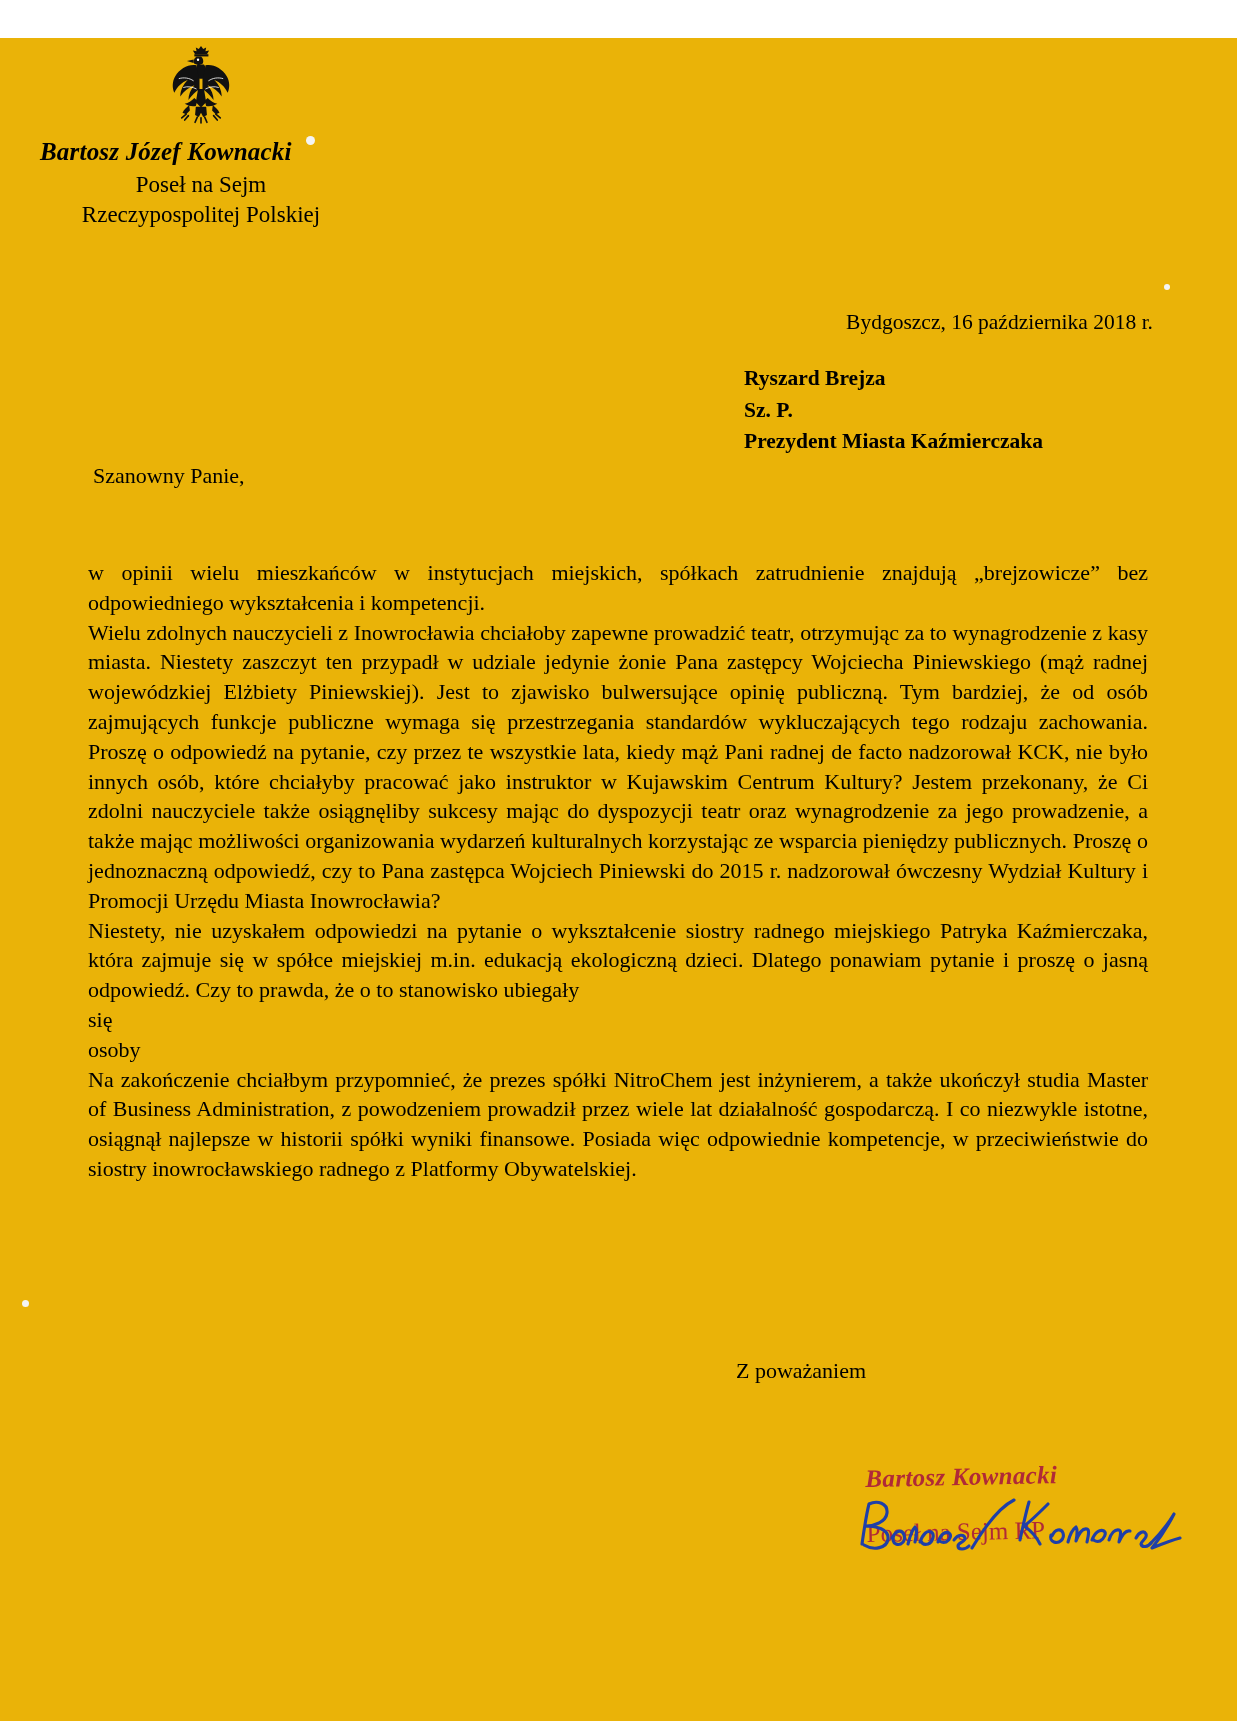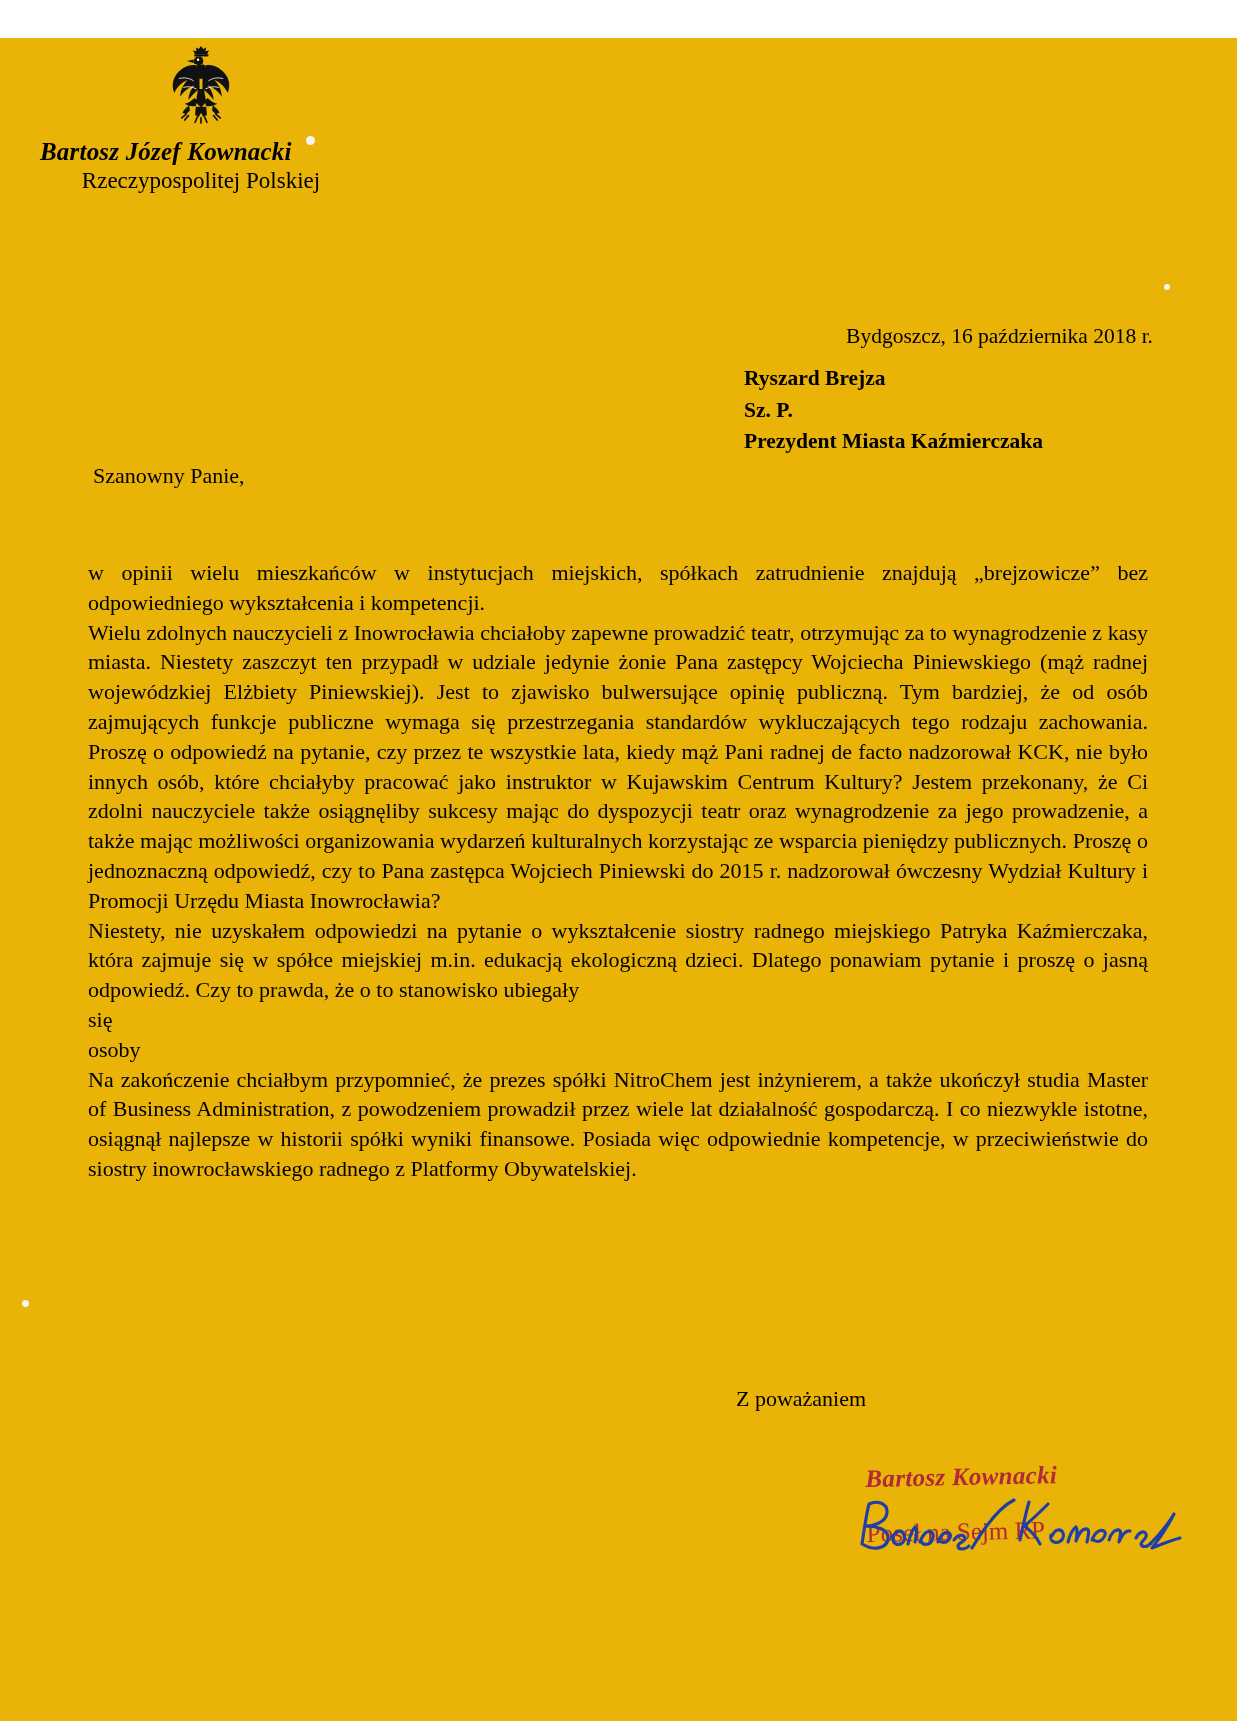--- a/index.html
+++ b/index.html
@@ -47,21 +47,21 @@
     font-size: 23px;
     line-height: 1.32;
     white-space: nowrap;
   }
   .lh-line2 { margin-top: 4px; }
 
   
   .date-line {
     position: absolute;
     right: 84px;
-    top: 286px;
+    top: 272px;
     font-size: 21.5px;
     white-space: nowrap;
   }
 
   
   .addressee {
     position: absolute;
     left: 744px;
     top: 325px;
     font-weight: bold;
@@ -103,21 +103,21 @@
     display: flex;
     justify-content: space-between;
     width: 100%;
     flex-direction: column;
   }
 
   
   .closing {
     position: absolute;
     left: 736px;
-    top: 1348px;
+    top: 1320px;
     font-size: 22px;
     white-space: nowrap;
     text-align: center;
   }
 
   
   .sig-area {
     position: absolute;
     left: 852px;
     top: 1418px;
@@ -218,20 +218,21 @@
           <path d="M70 92 L76 97"></path>
           <path d="M67 94 L72 100"></path>
           <path d="M45 96 L42 103"></path>
           <path d="M55 96 L58 103"></path>
           <path d="M50 97 L50 104"></path>
         </g>
       </g>
     </svg>
 
     <div class="lh-name">Bartosz Józef Kownacki</div>
+    <div class="lh-line2">Poseł na Sejm</div>
     <div class="lh-line3">Rzeczypospolitej Polskiej</div>
   </div>
 
   <div class="date-line">Bydgoszcz, 16 października 2018 r.</div>
 
   <div class="addressee">
     <div>Ryszard Brejza</div>
     <div>Sz. P.</div>
     <div>Prezydent Miasta Kaźmierczaka</div>
   </div>

